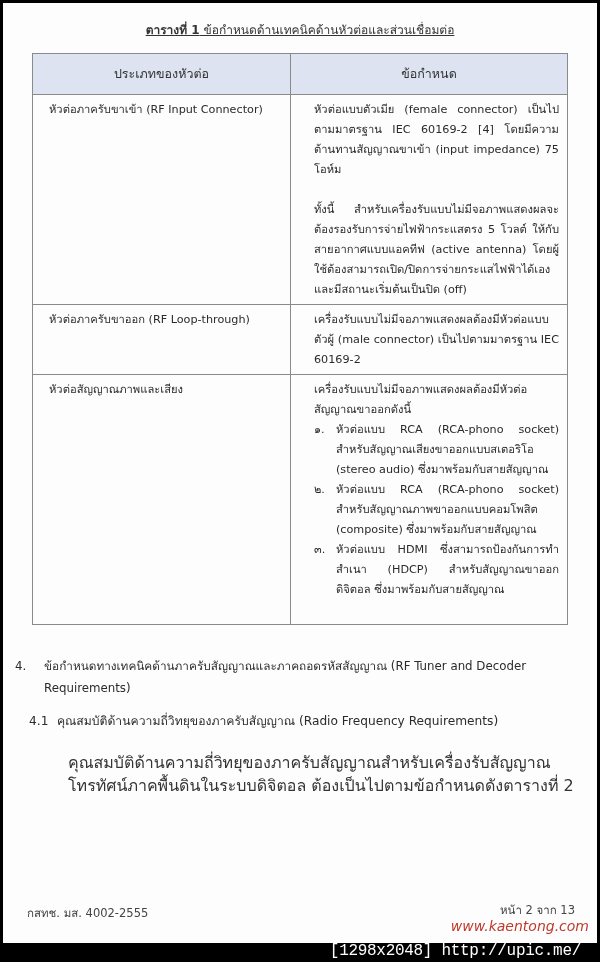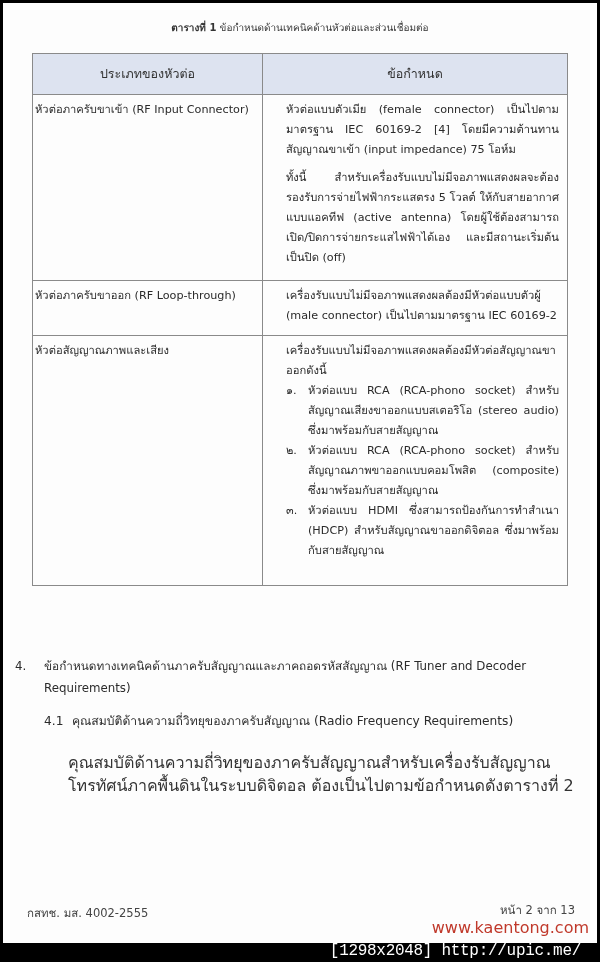--- a/index.html
+++ b/index.html
@@ -6,48 +6,48 @@
   body {
     width: 600px; height: 962px; background: #000; position: relative; overflow: hidden;
     font-family: "DejaVu Sans", "Liberation Sans", sans-serif; color: #2a2a2a;
   }
   .page {
     position: absolute; left: 3px; top: 3px; width: 594px; height: 940px;
     background: #fdfdfd;
   }
   .caption {
     position: absolute; top: 17px; left: 0; width: 594px; text-align: center;
-    font-size: 10px; color: #333;
+    font-size: 12px; color: #333; text-decoration: underline;
   }
   .caption b { font-weight: bold; }
   table.spec {
     position: absolute; left: 29px; top: 50px; width: 536px;
     border-collapse: collapse; font-size: 11.2px; line-height: 20px;
   }
   table.spec th, table.spec td { border: 1.5px solid #8a8a8a; vertical-align: top; }
   table.spec th {
     background: #dde3f0; font-weight: normal; height: 38px; vertical-align: middle;
     font-size: 12.5px; color: #333;
   }
-  table.spec td.c1 { width: 225px; padding: 5px 2px; margin-top: 32px; }
+  table.spec td.c1 { width: 225px; padding: 5px 16px; margin-top: 32px; }
   table.spec td.c2 { padding: 5px 8px 4px 23px; text-align: justify; }
   td p { margin: 0; }
-  td p + p { margin-top: 8px; }
+  td p + p { margin-top: 20px; }
   ol.items { margin: 0; padding: 0; list-style: none; }
   ol.items li { position: relative; padding-left: 22px; }
   ol.items li .num { position: absolute; left: 0; top: 0; }
   .sec4 { position: absolute; left: 12px; top: 652px; width: 570px; font-size: 11.8px; line-height: 22px; color: #2b2b2b; }
   .sec4 .n { position: absolute; left: 0; top: 0; }
   .sec4 .t { padding-left: 29px; }
-  .sec41 { position: absolute; left: 41px; top: 708px; font-size: 12.2px; color: #2b2b2b; }
+  .sec41 { position: absolute; left: 26px; top: 708px; font-size: 12.2px; color: #2b2b2b; }
   .sec41 .n { display: inline-block; width: 24px; }
   .para { position: absolute; left: 65px; top: 748px; width: 520px; font-size: 16px; line-height: 23px; color: #333; }
   .foot-left { position: absolute; left: 24px; top: 901px; font-size: 11.5px; color: #444; }
   .foot-right { position: absolute; right: 22px; top: 898px; font-size: 11.5px; color: #444; }
-  .watermark { position: absolute; right: 8px; top: 915px; font-size: 16px; color: #c0392b; }
+  .watermark { position: absolute; right: 8px; top: 915px; font-size: 14px; font-style: italic; color: #c0392b; }
   .upic {
     position: absolute; right: 19px; bottom: 2px; font-family: Liberation Mono, monospace;
     font-size: 16px; color: #fff; letter-spacing: -0.3px;
   }
 </style>
 </head>
 <body>
 
 <div class="page">
 

